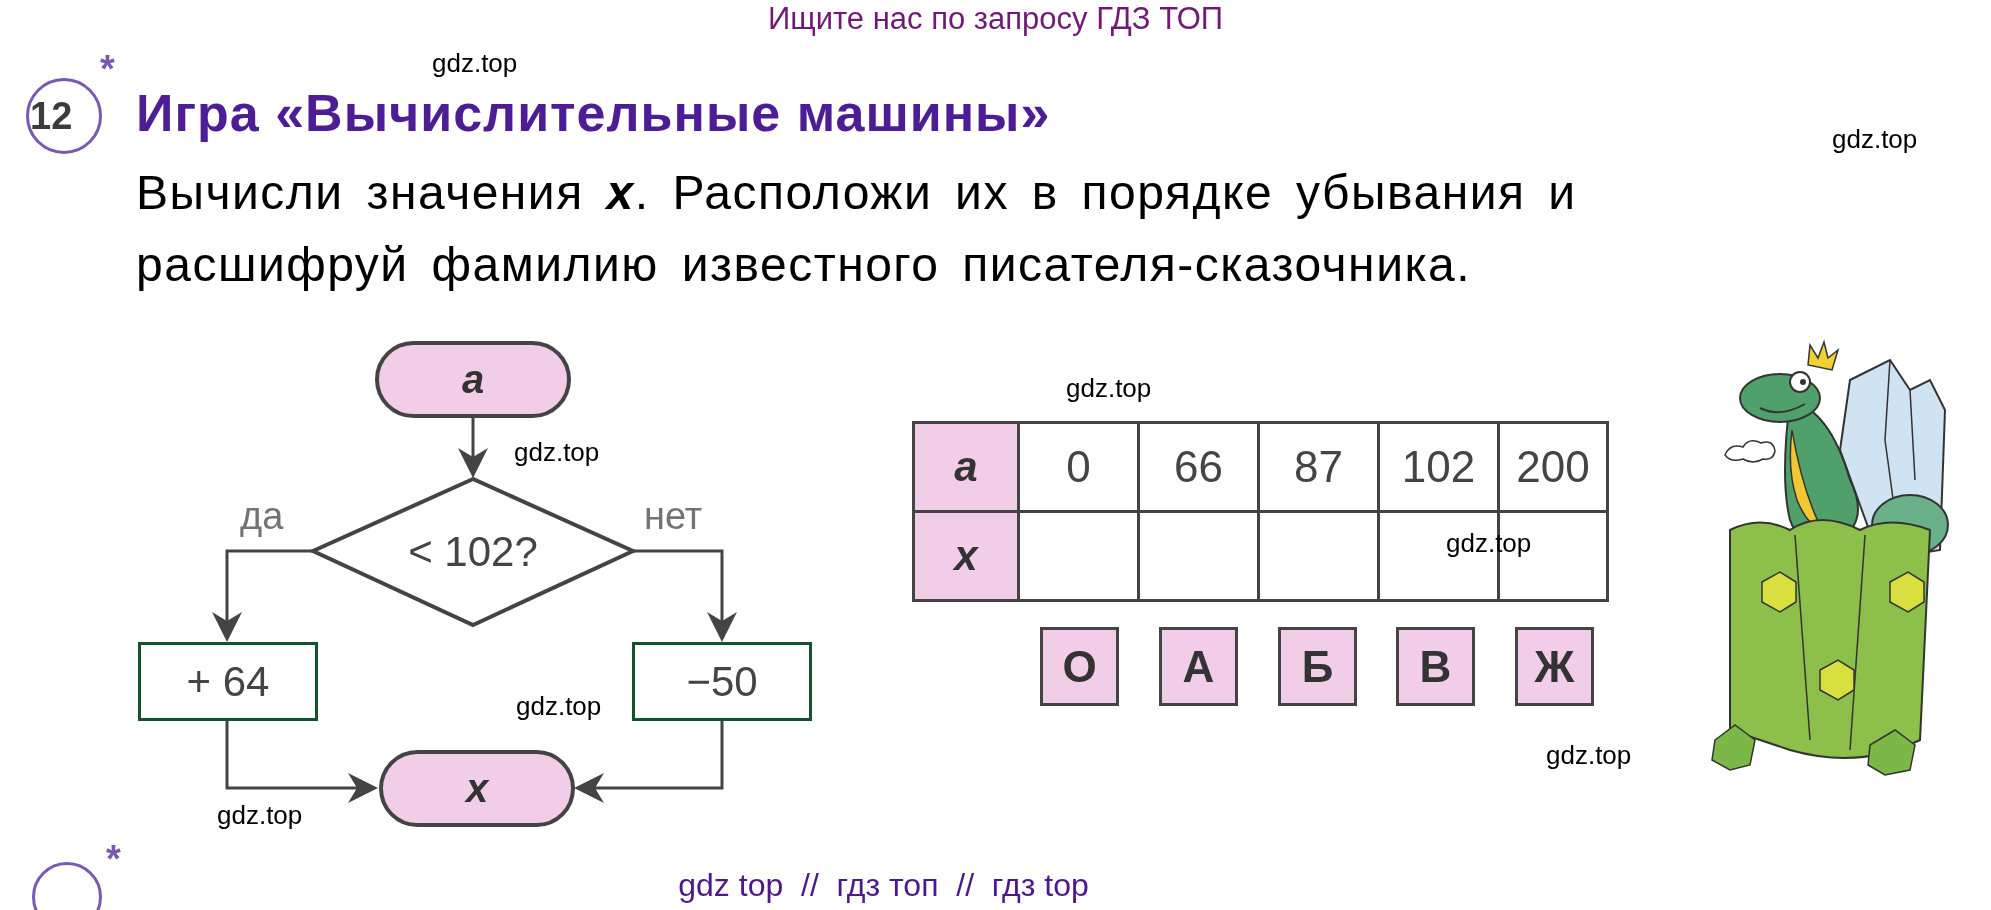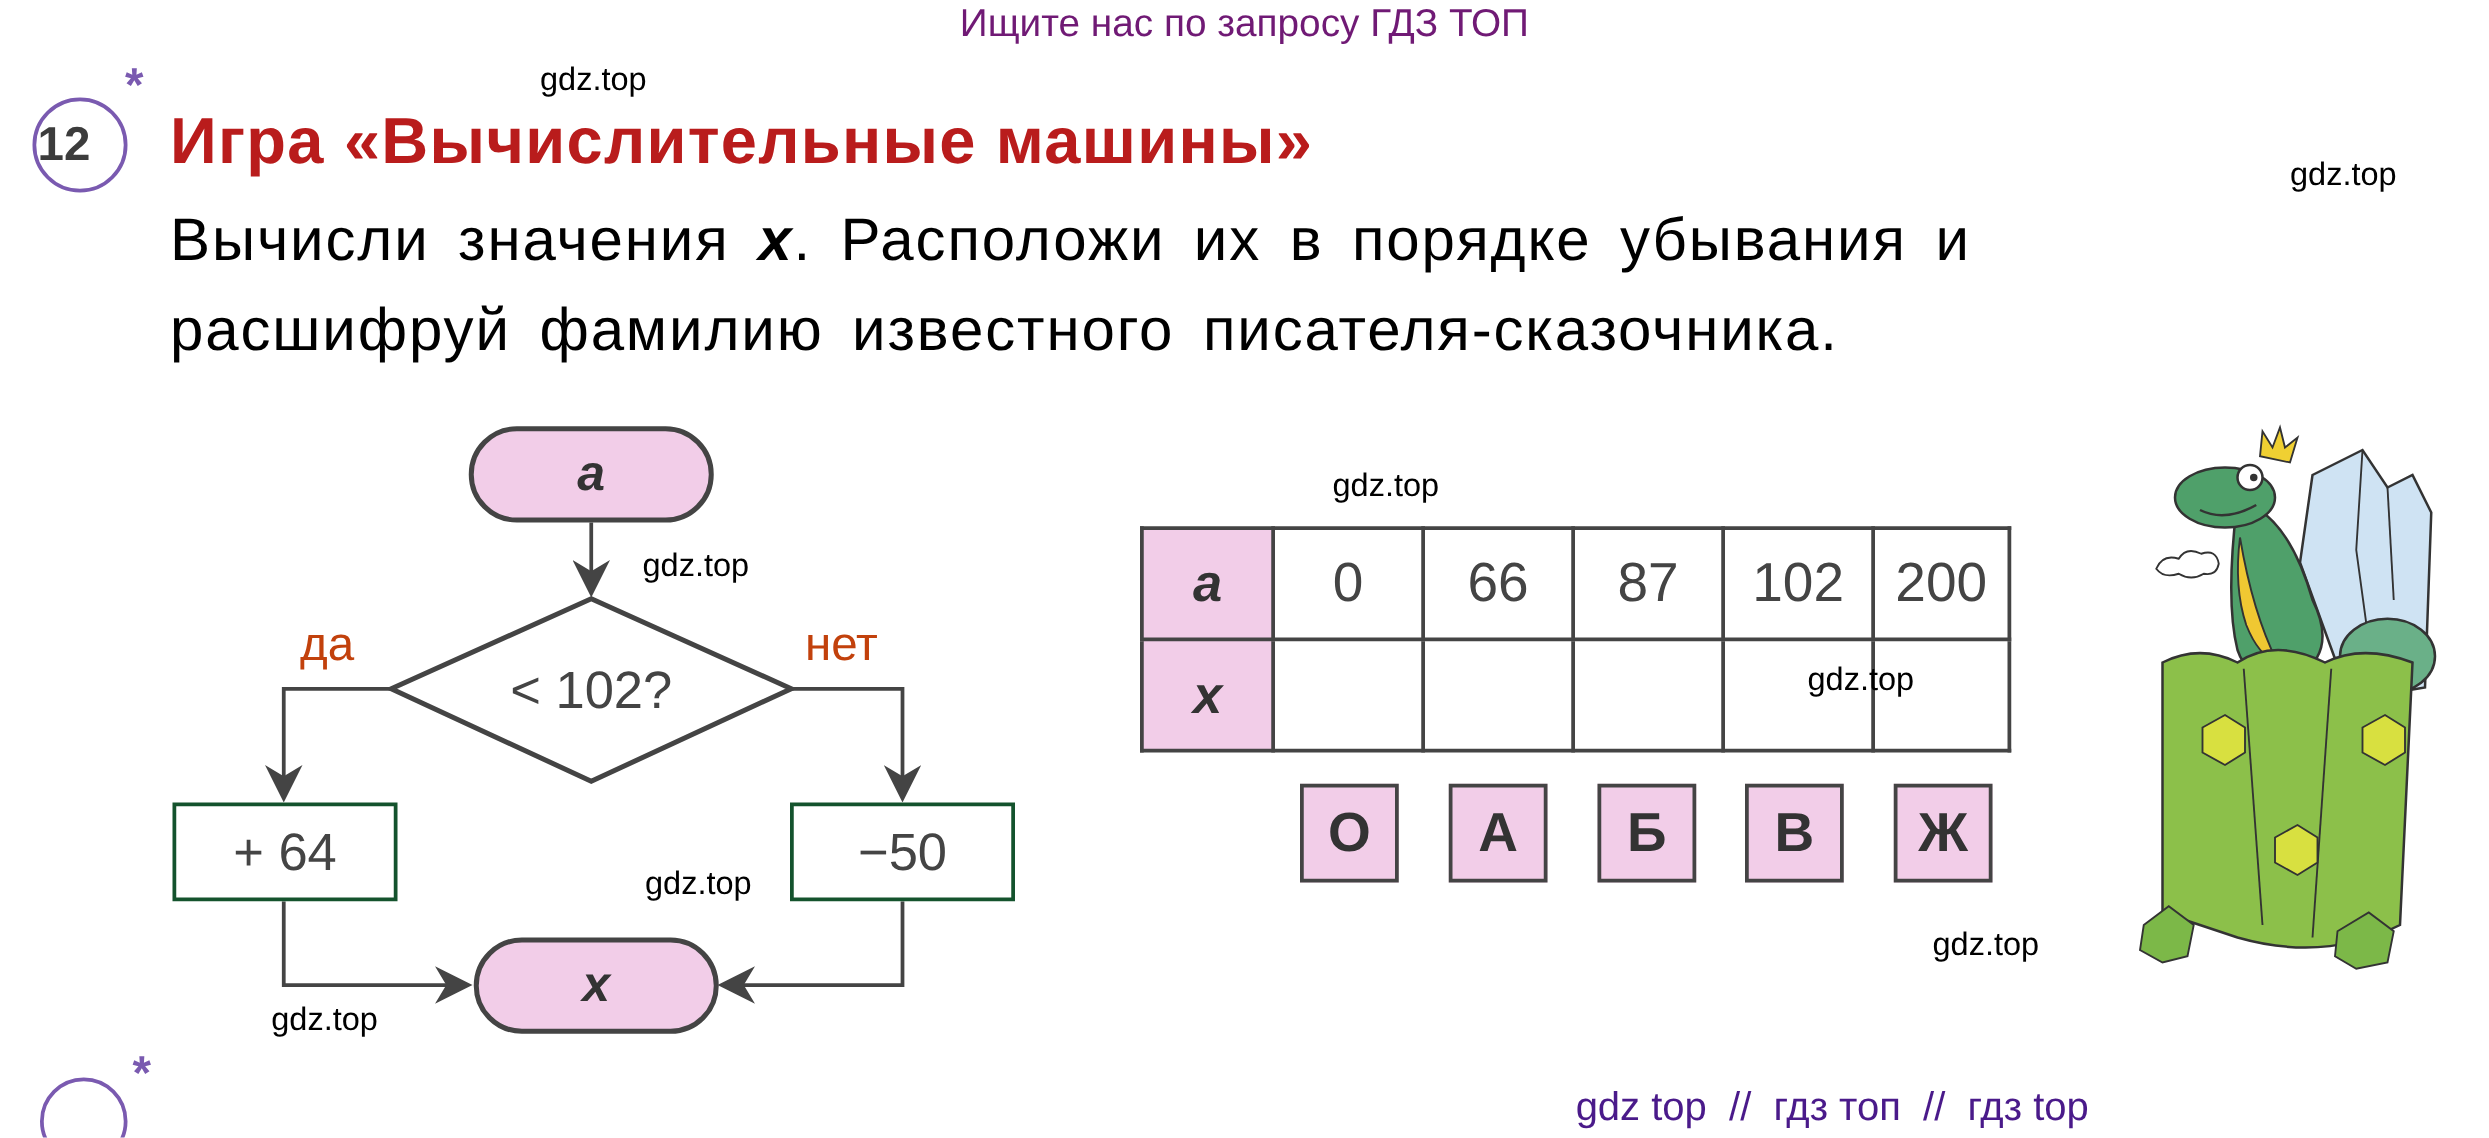--- a/index.html
+++ b/index.html
@@ -9,52 +9,52 @@
     font-family: "Liberation Sans", "DejaVu Sans", sans-serif;
     color: #3a3a3a;
   }
   .abs { position: absolute; }
   .banner {
     left: 0; width: 1991px; top: 0; text-align: center;
     color: #701a75; font-size: 31px; line-height: 38px;
   }
   .wm { color: #000; font-size: 26px; line-height: 30px; white-space: nowrap; }
   .footer-wm {
-    left: 0; width: 1671px; top: 865px; text-align: right;
-    color: #4a1a8a; font-size: 32px; line-height: 40px; white-space: pre;
+    left: 0; width: 1671px; top: 865px; text-align: center;
+    color: #4a1a8a; font-size: 32px; line-height: 40px; white-space: pre; padding-left: 48px;
   }
   .num-circle {
     left: 26px; top: 78px; width: 76px; height: 76px; border-radius: 50%;
     border: 3px solid #7a5ab0; box-sizing: border-box;
   }
   .num-text {
     left: 30px; top: 78px; font-size: 38px; font-weight: bold; color: #3c3c3c; line-height: 76px;
   }
   .star { color: #7a5ab0; font-size: 38px; font-weight: bold; line-height: 38px; }
   .title {
-    left: 136px; top: 78px; font-size: 52px; font-weight: bold; color: #b91c1c;
+    left: 136px; top: 78px; font-size: 52px; font-weight: bold; color: #4c1d95;
     line-height: 70px; white-space: nowrap; letter-spacing: 1px;
   }
   .instr {
     left: 136px; font-size: 48px; color: #000000; line-height: 62px; white-space: nowrap;
     letter-spacing: 1.5px; word-spacing: 8px;
   }
   .instr b { font-style: italic; }
   
   .pill {
     background: #f2cde8; border: 4px solid #444; border-radius: 40px; box-sizing: border-box;
     display: flex; align-items: center; justify-content: center;
     font-size: 40px; font-weight: bold; font-style: italic; color: #333;
   }
   .rect {
     background: #fff; border: 3px solid #14532d; box-sizing: border-box;
     display: flex; align-items: center; justify-content: center;
     font-size: 42px; color: #444;
   }
-  .flow-label { font-size: 38px; color: #c2410c; line-height: 40px; }
+  .flow-label { font-size: 38px; color: #737373; line-height: 40px; }
   .diamond-text { font-size: 42px; color: #444; line-height: 50px; text-align: center; }
   
   .ttable {
     left: 912px; top: 421px; border-collapse: collapse;
   }
   .ttable td {
     border: 3px solid #444; text-align: center; font-size: 44px; color: #444;
     height: 89px; padding: 0; box-sizing: border-box;
   }
   .ttable td.hdr {

